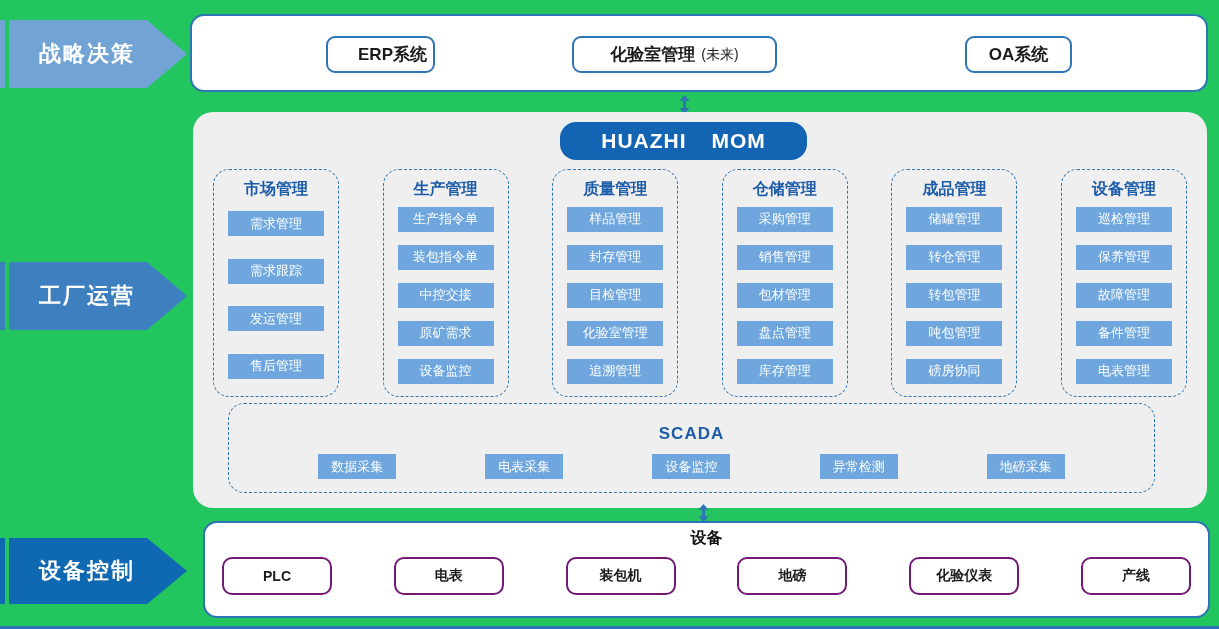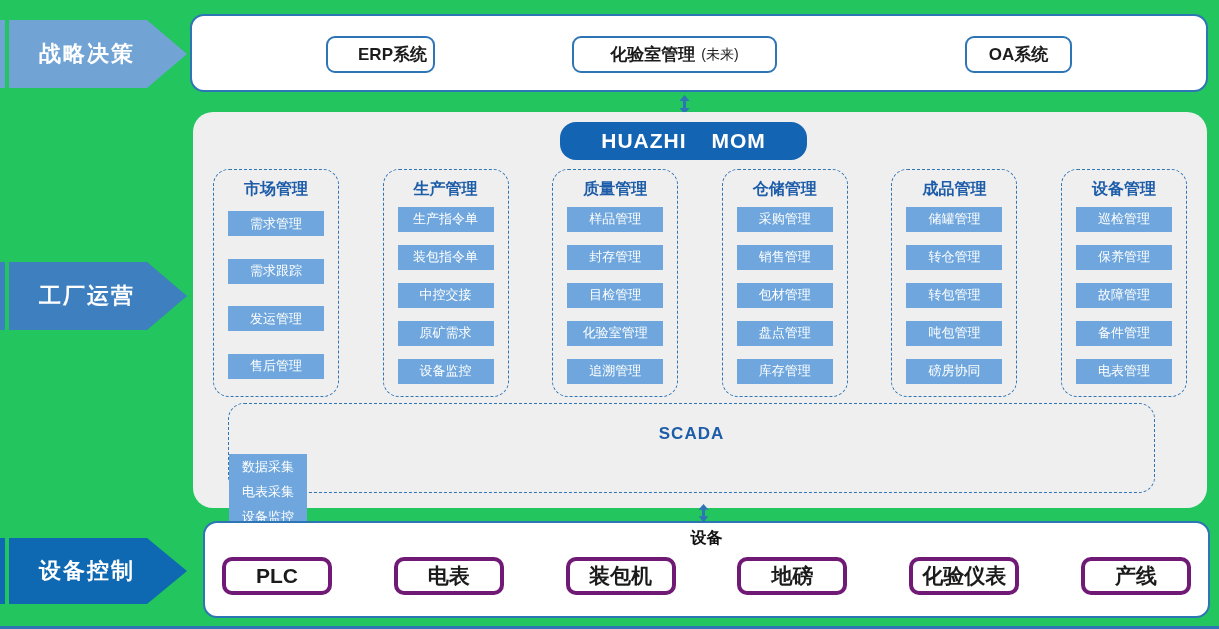--- a/index.html
+++ b/index.html
@@ -43,30 +43,30 @@
   .col-header{text-align:center;font-weight:bold;font-size:16px;color:#1D5CA8;margin-top:2px;}
   .col-items{flex:1;display:flex;flex-direction:column;justify-content:space-around;align-items:center;}
   .chip{min-width:96px;height:25px;background:#6EA6DD;color:#fff;font-size:13px;
     display:flex;align-items:center;justify-content:center;padding:0 4px;box-sizing:border-box;}
 
   
   .scada{position:absolute;left:35px;top:291px;width:927px;height:90px;
     border:1.5px dashed #2E75B6;border-radius:16px;box-sizing:border-box;}
   .scada-title{text-align:center;font-weight:bold;font-size:17px;color:#1D5CA8;
     letter-spacing:1px;margin-top:20px;}
-  .scada-items{display:flex;justify-content:space-evenly;margin-top:10px;flex-direction:column;}
+  .scada-items{display:flex;justify-content:space-evenly;margin-top:10px;}
   .scada-items .chip{width:78px;min-width:78px;}
 
   
   .bottom-panel{position:absolute;left:203px;top:521px;width:1007px;height:97px;
     border:2px solid #2E75B6;border-radius:14px;background:#fff;box-sizing:border-box;}
   .bp-title{text-align:center;font-weight:bold;font-size:16px;color:#111;margin-top:5px;}
   .bp-items{display:flex;justify-content:space-between;padding:0 17px;margin-top:8px;}
-  .dev-btn{width:110px;height:38px;border:4px solid #701a75;border-radius:10px;background:#fff;
-    display:flex;align-items:center;justify-content:center;font-weight:bold;font-size:21px;
+  .dev-btn{width:110px;height:38px;border:2px solid #701a75;border-radius:10px;background:#fff;
+    display:flex;align-items:center;justify-content:center;font-weight:bold;font-size:14px;
     color:#1b1b1b;box-sizing:border-box;}
 
   .bottom-rule{position:absolute;left:0;bottom:0;width:100%;height:3px;background:#2E75B6;}
 </style>
 </head>
 <body>
 
 <div class="stage">
 
   <div class="side-arrow a1">

